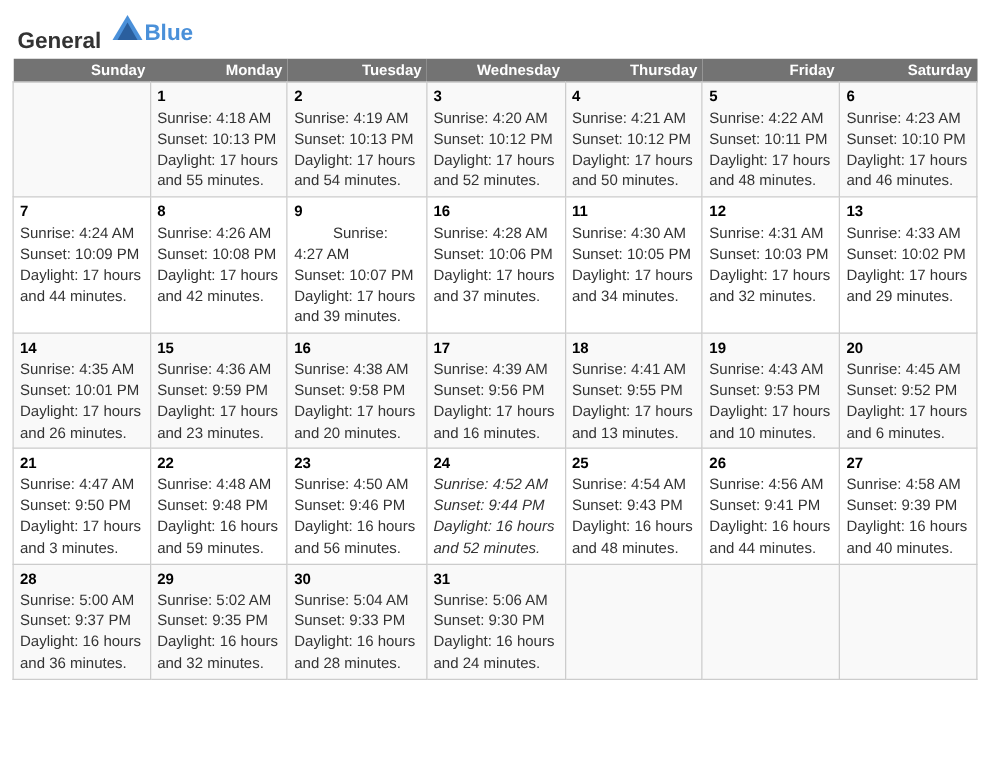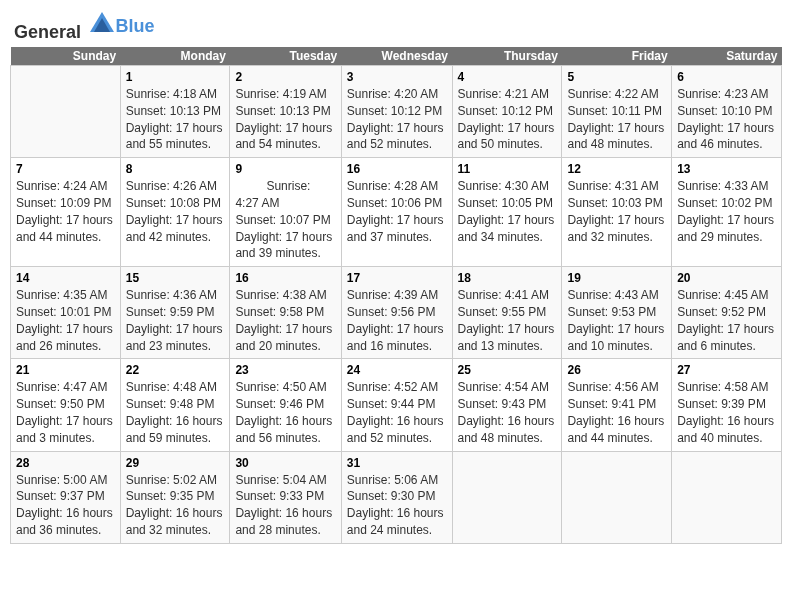--- a/index.html
+++ b/index.html
@@ -189,21 +189,21 @@
       <tr>
         <td><span class="day-number">21</span><span class="day-info" style="white-space: pre-line;">Sunrise: 4:47 AM
 Sunset: 9:50 PM
 Daylight: 17 hours and 3 minutes.</span></td>
         <td><span class="day-number">22</span><span class="day-info" style="white-space: pre-line;">Sunrise: 4:48 AM
 Sunset: 9:48 PM
 Daylight: 16 hours and 59 minutes.</span></td>
         <td><span class="day-number">23</span><span class="day-info" style="white-space: pre-line;">Sunrise: 4:50 AM
 Sunset: 9:46 PM
 Daylight: 16 hours and 56 minutes.</span></td>
-        <td><span class="day-number">24</span><span class="day-info" style="white-space: pre-line;">Sunrise: 4:52 AM
+        <td><span class="day-number">24</span><span class="day-info" style="white-space: pre-line; font-style: italic;">Sunrise: 4:52 AM
 Sunset: 9:44 PM
 Daylight: 16 hours and 52 minutes.</span></td>
         <td><span class="day-number">25</span><span class="day-info" style="white-space: pre-line;">Sunrise: 4:54 AM
 Sunset: 9:43 PM
 Daylight: 16 hours and 48 minutes.</span></td>
         <td><span class="day-number">26</span><span class="day-info" style="white-space: pre-line;">Sunrise: 4:56 AM
 Sunset: 9:41 PM
 Daylight: 16 hours and 44 minutes.</span></td>
         <td><span class="day-number">27</span><span class="day-info" style="white-space: pre-line;">Sunrise: 4:58 AM
 Sunset: 9:39 PM

